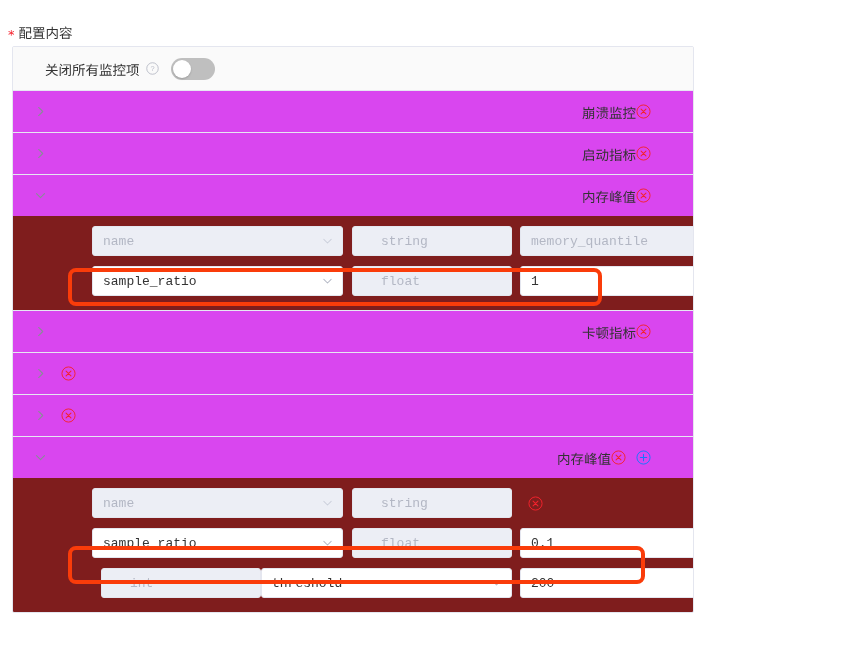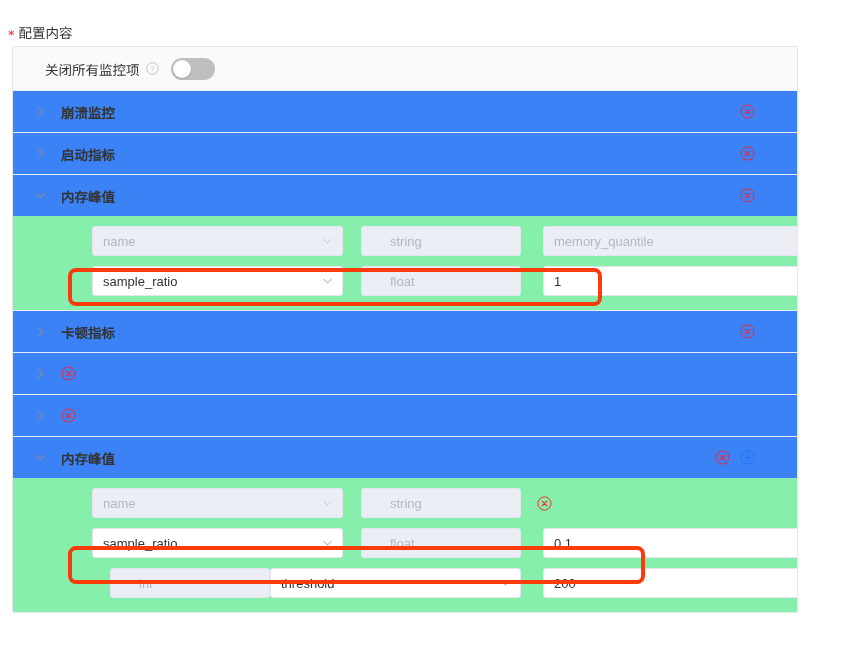--- a/index.html
+++ b/index.html
@@ -39,26 +39,27 @@
     font-size: 13px;
     margin-right: 4px;
     vertical-align: -1px;
   }
 
   
   .collapse {
     position: absolute;
     left: 12px;
     top: 46px;
-    width: 786px;
+    width: 682px;
     border: 1px solid #e4e6ef;
     border-radius: 2px;
     background: #ffffff;
     box-sizing: border-box;
     overflow: hidden;
+    text-align: right;
   }
 
   
   .toggle-row {
     height: 44px;
     display: flex;
     align-items: center;
     padding-left: 32px;
     background: #fafafa;
     border-bottom: 1px solid #e6e8f2;
@@ -102,26 +103,25 @@
   
   .panel {
     border-bottom: 1px solid #e6e8f2;
   }
   .panel:last-child { border-bottom: none; }
 
   .panel-header {
     height: 41px;
     display: flex;
     align-items: center;
-    background: #3b82f6;
+    background: #d946ef;
     padding: 0 16px 0 20px;
     box-sizing: border-box;
     cursor: pointer;
     position: relative;
-    font-weight: bold;
   }
   .chev {
     width: 14px;
     height: 14px;
     flex: 0 0 auto;
     margin-right: 14px;
     display: inline-flex;
     align-items: center;
     justify-content: center;
     color: #8a8a99;
@@ -146,22 +146,23 @@
     height: 15px;
     display: inline-flex;
     align-items: center;
     justify-content: center;
     cursor: pointer;
     flex: 0 0 auto;
   }
 
   
   .panel-body {
-    background: #86efac;
+    background: #7f1d1d;
     padding: 10px 0 14px 0;
+    font-family: Liberation Mono, monospace;
   }
 
   .param-row {
     display: flex;
     align-items: center;
     height: 30px;
     margin-bottom: 10px;
     padding-left: 79px;
     box-sizing: border-box;
     position: relative;
@@ -183,22 +184,22 @@
   .fld.disabled {
     background: #eceef5;
     border-color: #e4e6ef;
     color: #b9bcc7;
   }
   .fld .txt { white-space: nowrap; overflow: hidden; text-overflow: ellipsis; }
   .fld.disabled .txt { color: #b3b7c4; }
   .fld .val { color: #333; }
 
   .col-name  { width: 251px; flex: 0 0 251px; }
-  .col-type  { width: 160px; flex: 0 0 160px; margin-left: 18px; padding-left: 28px; }
-  .col-value { width: 267px; flex: 0 0 267px; margin-left: 22px; }
+  .col-type  { width: 160px; flex: 0 0 160px; margin-left: 9px; padding-left: 28px; }
+  .col-value { width: 267px; flex: 0 0 267px; margin-left: 8px; }
 
   .sel-arrow {
     position: absolute;
     right: 9px;
     top: 50%;
     transform: translateY(-50%);
     width: 11px;
     height: 11px;
     display: inline-flex;
     align-items: center;

